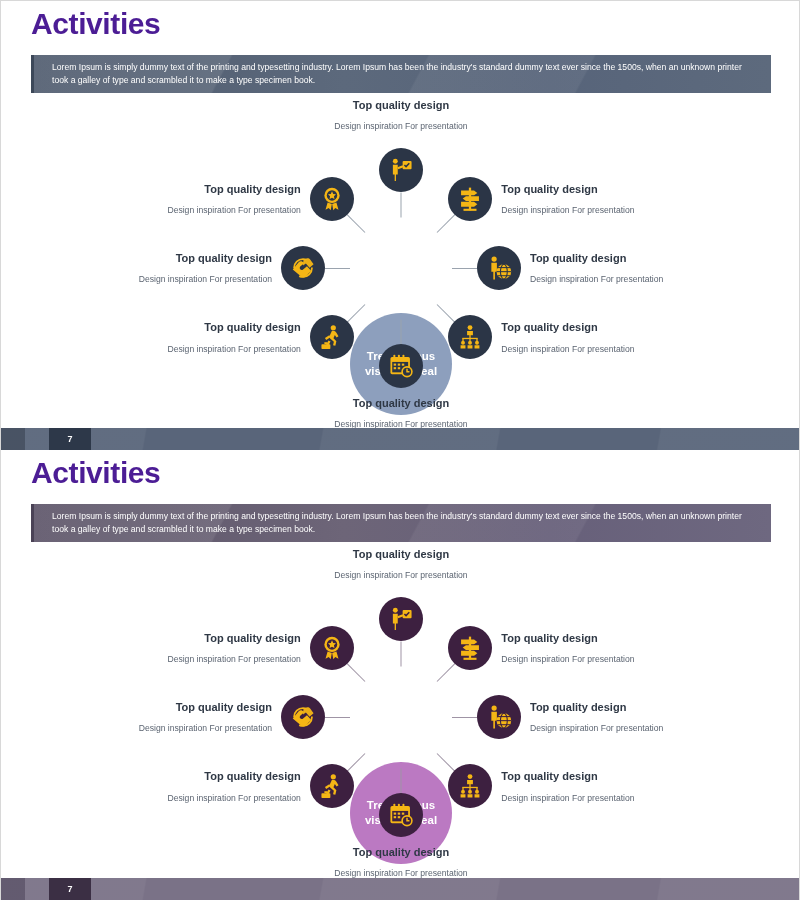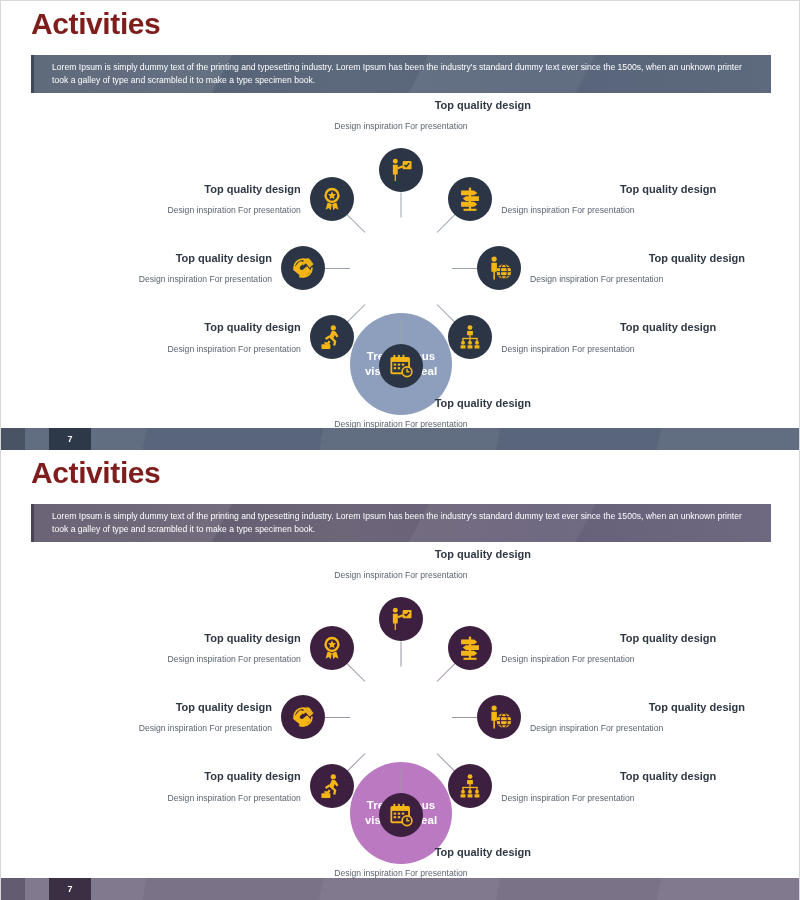--- a/index.html
+++ b/index.html
@@ -17,21 +17,21 @@
     border-right:1px solid #d8d8d8;
     overflow:hidden;
   }
   .slide.s1 { top:0; height:450px; border-top:1px solid #d8d8d8; }
   .slide.s2 { top:450px; height:450px; }
 
   
   .slide-title {
     position:absolute; left:30px; top:6px;
     font-size:30px; font-weight:bold;
-    color:#7f1d1d; letter-spacing:-0.4px;
+    color:#4c1d95; letter-spacing:-0.4px;
   }
 
   
   .banner {
     position:absolute; left:30px; top:54px;
     width:740px; height:38px;
     display:flex; align-items:center;
     padding:0 18px;
     color:#ffffff; font-size:8.6px; line-height:1.55;
   }
@@ -91,21 +91,21 @@
   .s2 .spoke { background:#9f94a5; }
 
   .node { position:absolute; width:44px; height:44px; border-radius:50%;
           display:flex; align-items:center; justify-content:center; }
   .s1 .node { background:#2b3546; }
   .s2 .node { background:#3d2040; }
   .node svg { width:26px; height:26px; display:block; }
   .icn { fill:#f5b615; }
 
   .label { position:absolute; width:215px; }
-  .label .t { font-size:11px; font-weight:bold; color:#2f3845; line-height:1.3;text-align:right; }
+  .label .t { font-size:11px; font-weight:bold; color:#2f3845; line-height:1.3; }
   .label .d { font-size:8.6px; color:#5b6471; line-height:1.4; margin-top:8px; }
   .label.r { text-align:left; }
   .label.l { text-align:right; }
   .label.c { text-align:center; width:260px; }
 </style>
 </head>
 <body>
 
 <div class="page">
 

